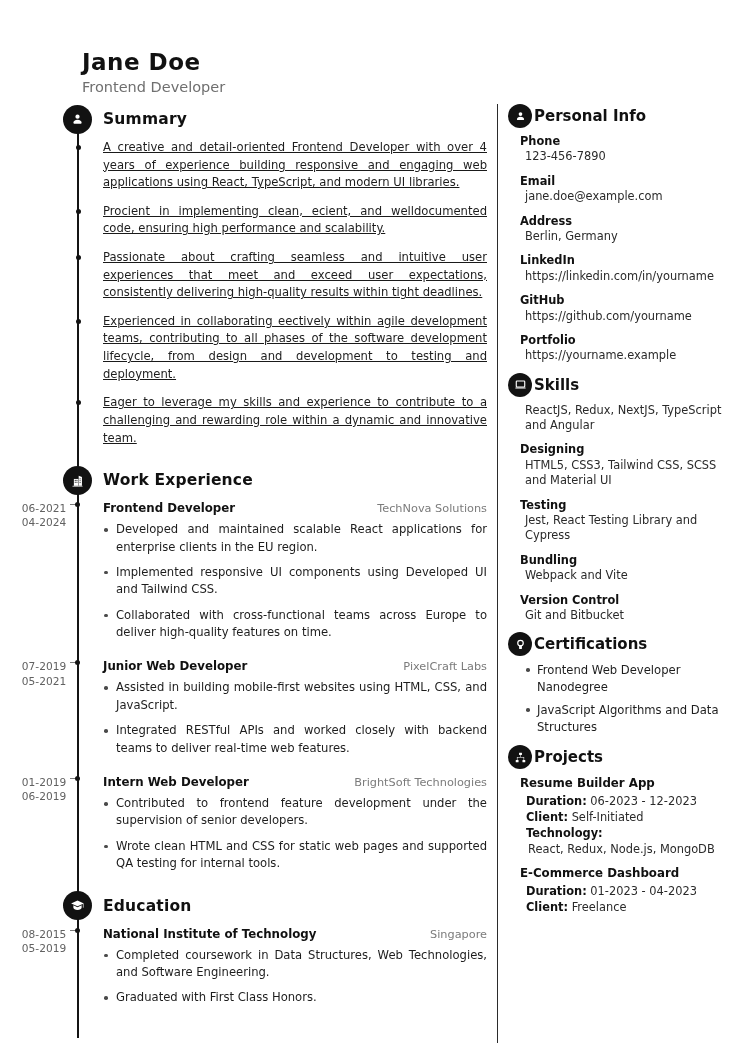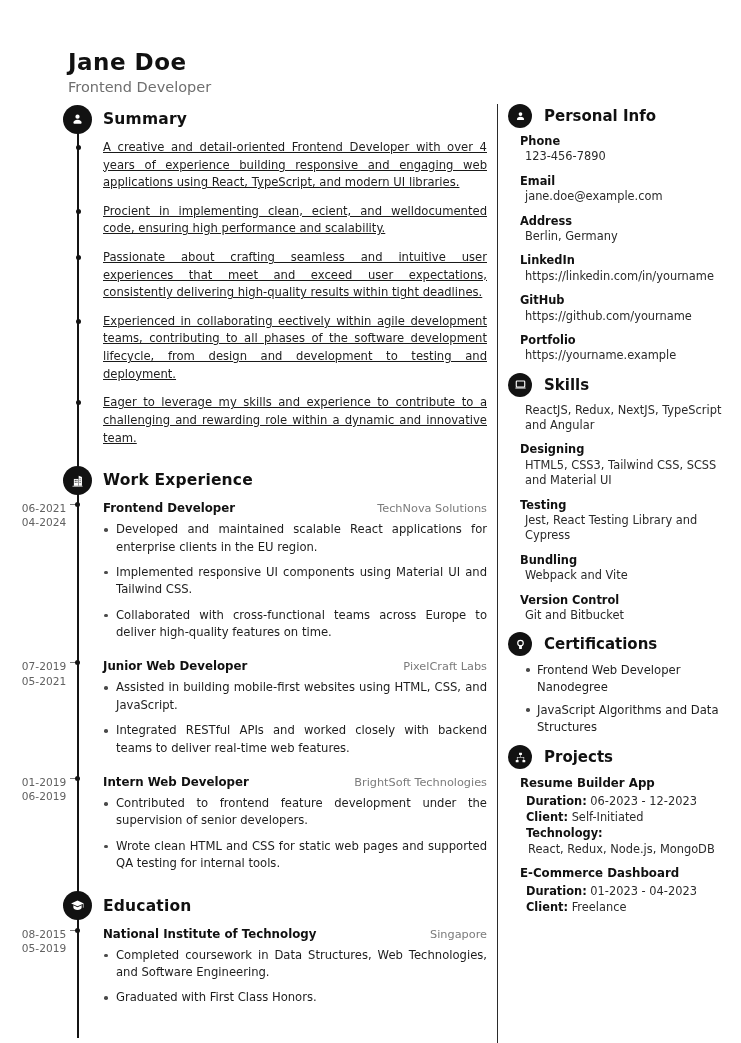--- a/index.html
+++ b/index.html
@@ -16,21 +16,21 @@
     position: relative;
     width: 741px;
     height: 1043px;
     background: #ffffff;
     overflow: hidden;
   }
 
   
   .header {
     position: absolute;
-    left: 68px;
+    left: 82px;
     top: 50px;
     width: 420px;
   }
   .name {
     font-size: 23px;
     font-weight: 700;
     letter-spacing: 0.5px;
     color: #111111;
     line-height: 1.1;
   }
@@ -202,21 +202,21 @@
     height: 3.5px;
     border-radius: 50%;
     background: #4a4a4a;
   }
 
   
   .r-sec { margin-bottom: 4px; }
   .r-head {
     display: flex;
     align-items: center;
-    gap: 12px;
+    gap: 2px;
     margin-bottom: 6px;
   }
   .r-badge {
     width: 24px;
     height: 24px;
     border-radius: 50%;
     background: #121212;
     display: flex;
     align-items: center;
     justify-content: center;
@@ -355,21 +355,21 @@
         </div>
         <span class="entry-dash"></span>
         <span class="entry-dot"></span>
         <div class="entry-main">
           <div class="entry-row">
             <div class="entry-role">Frontend Developer</div>
             <div class="entry-org">TechNova Solutions</div>
           </div>
           <ul class="bullets">
             <li>Developed and maintained scalable React applications for enterprise clients in the EU region.</li>
-            <li>Implemented responsive UI components using Material UI and Tailwind CSS.</li>
+            <li>Implemented responsive UI components using Developed UI and Tailwind CSS.</li>
             <li>Collaborated with cross-functional teams across Europe to deliver high-quality features on time.</li>
           </ul>
         </div>
       </div>
 
       <div class="space-12"></div>
 
       <div class="entry">
         <div class="entry-dates">
           <div>07-2019</div>

